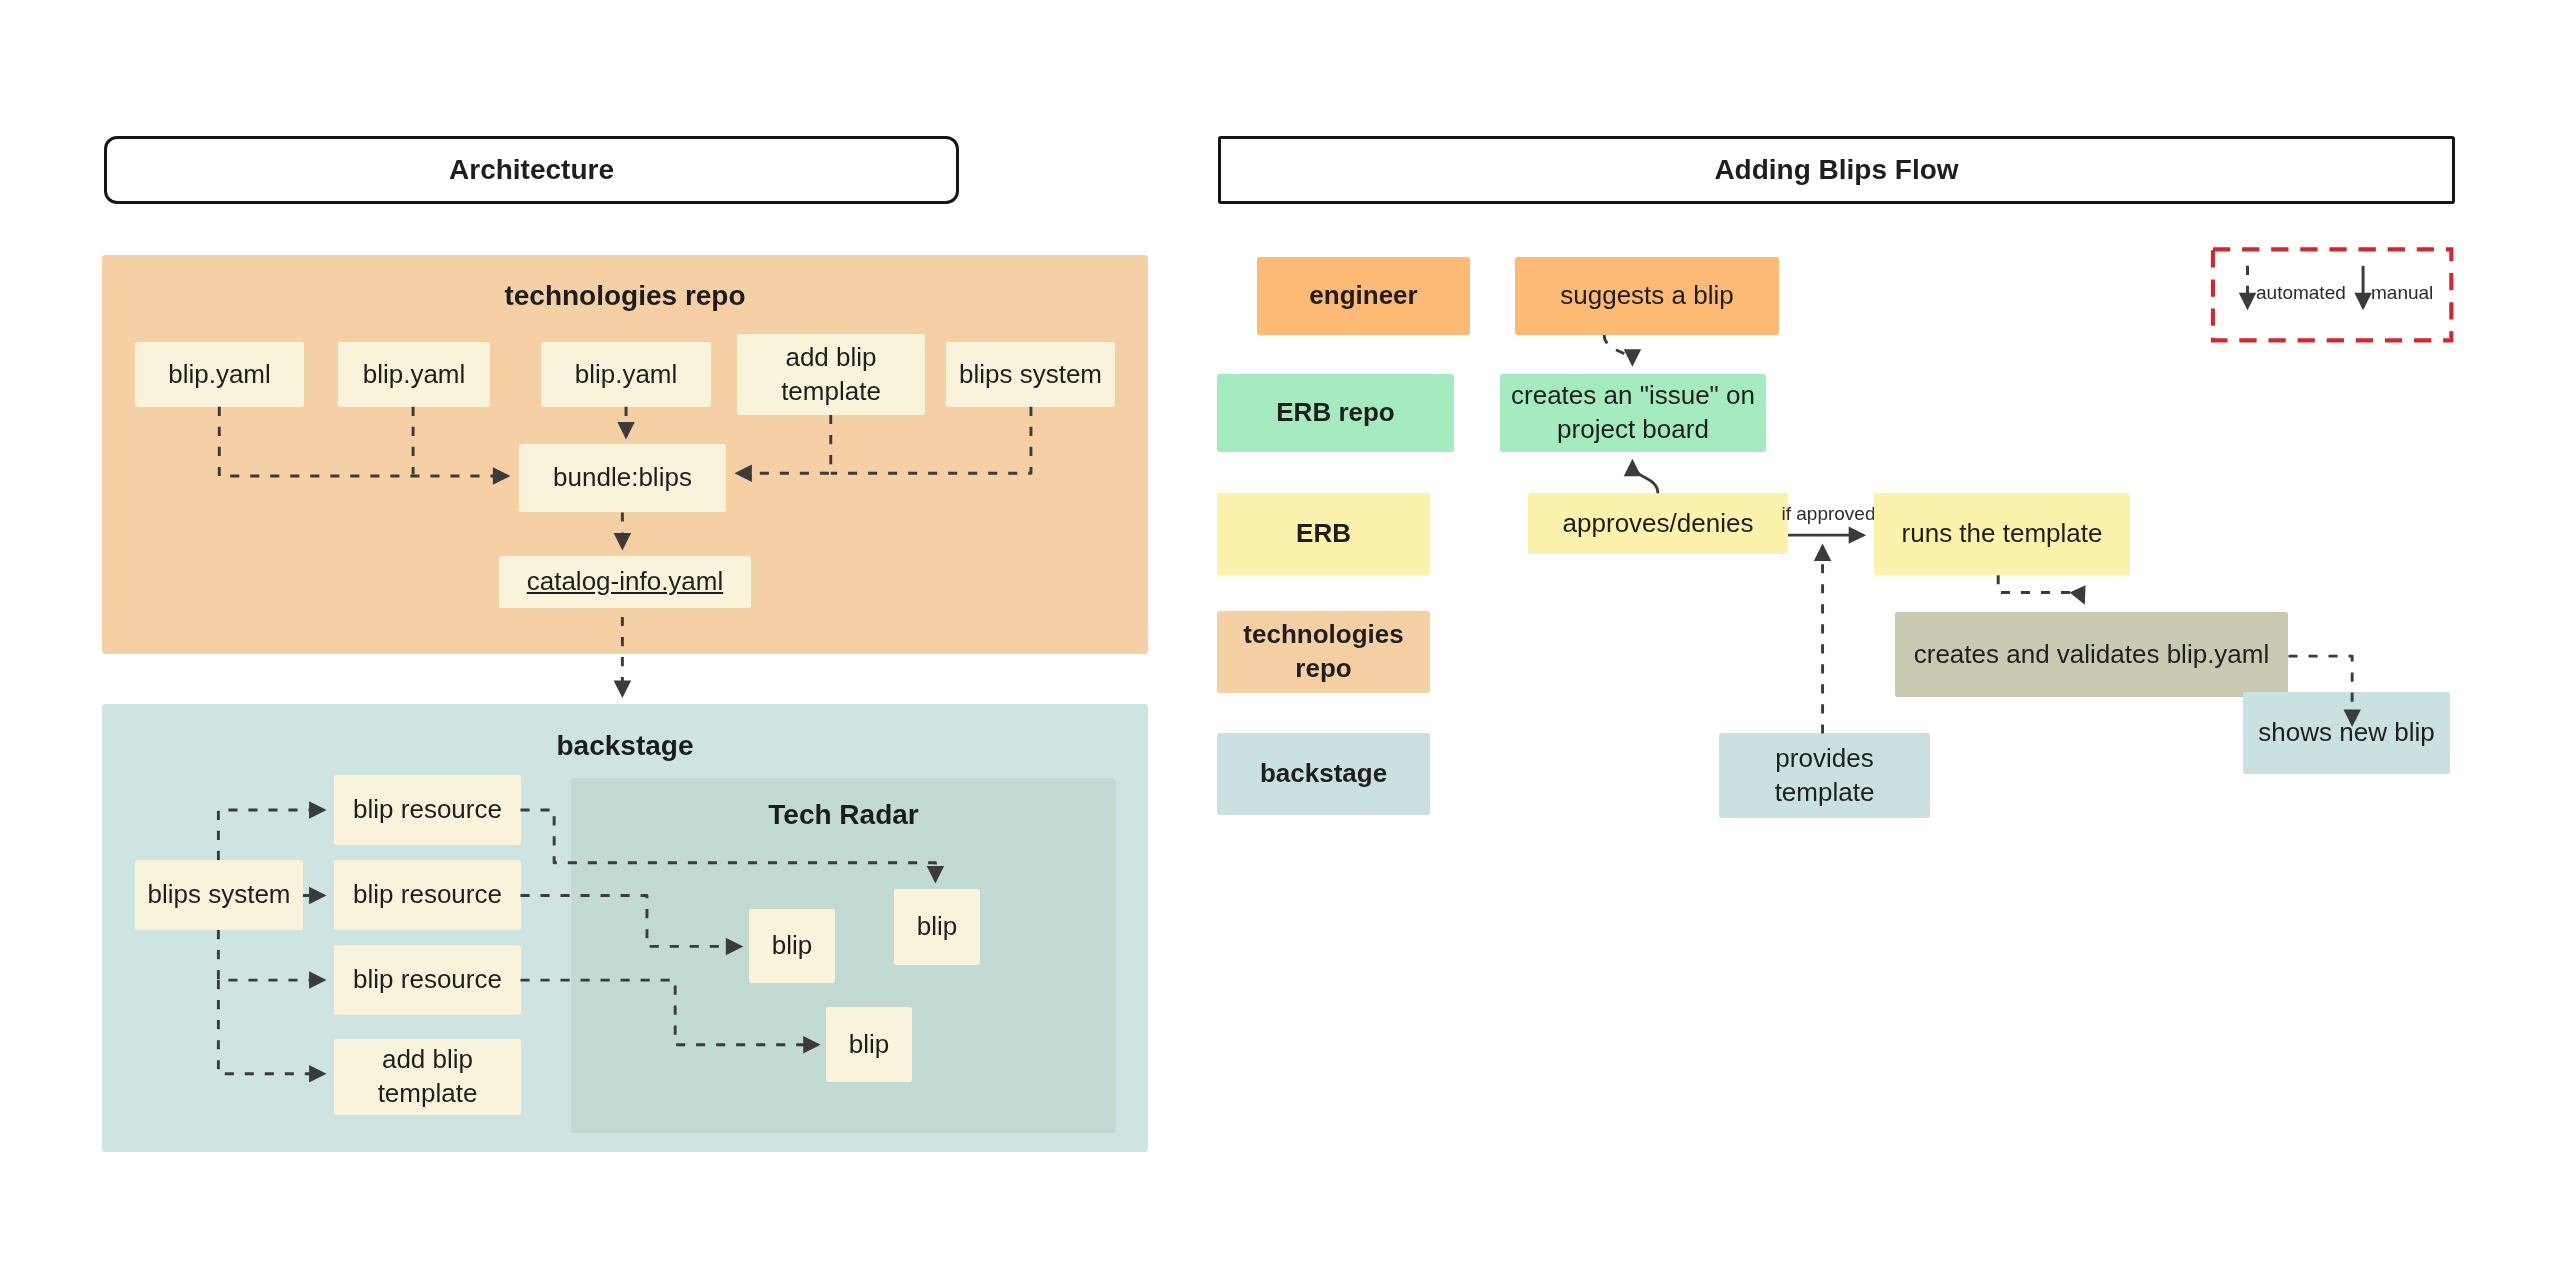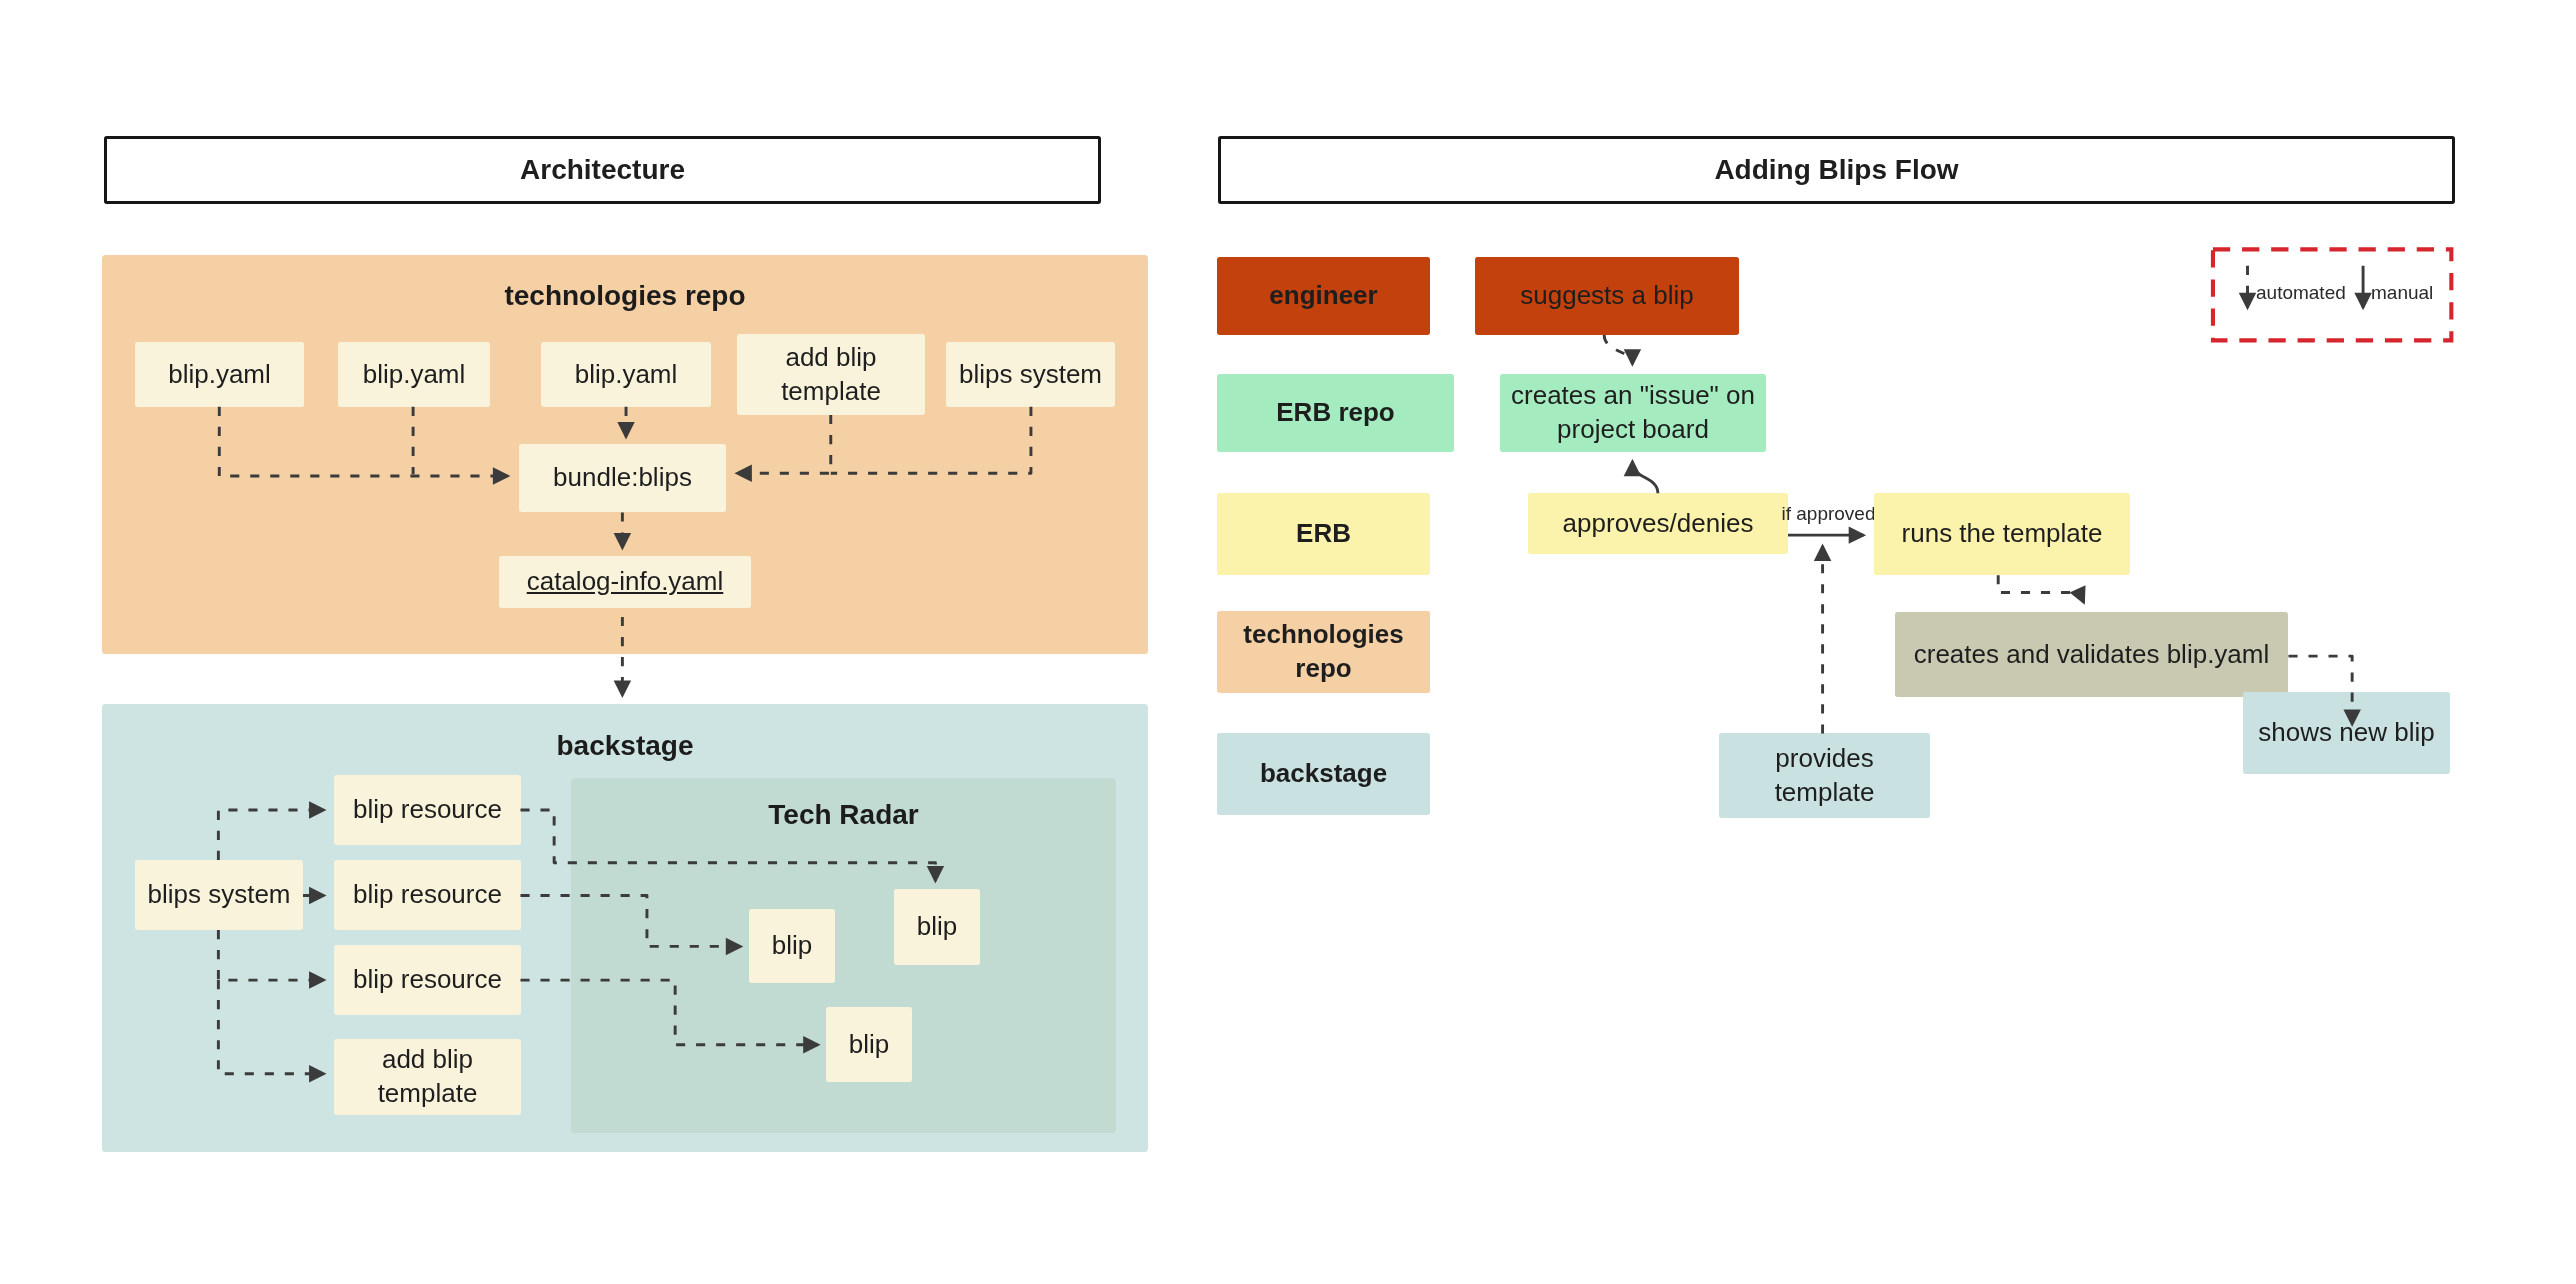--- a/index.html
+++ b/index.html
@@ -15,21 +15,21 @@
   .box,.hd,.small{position:absolute;z-index:2;display:flex;align-items:center;justify-content:center;text-align:center;}
   .box{font-size:26px;line-height:1.3;border-radius:2.7px;padding:3.6px 9px;color:#1e1e1e;}
   .hd{font-weight:bold;font-size:28px;color:#1c1c1c;}
   .title{background:#ffffff;border:3.6px solid #161616;font-weight:bold;font-size:28px;}
   .bold{font-weight:bold;}
   .small{font-size:19px;color:#2b2b2b;}
   .cream{background:#faf3dc;}
   .orangebg{background:#f5d0a5;}
   .tealbg{background:#cde4e2;}
   .radarbg{background:#c2dbd2;}
-  .pink{background:#c2410c;}
+  .pink{background:#fdba74;margin-left:40px;}
   .greenbg{background:#a4ebbf;}
   .yellow{background:#fbf2ab;}
   .tealbox{background:#c9e1e0;}
   .olive{background:#c9c9b2;}
   .container{border-radius:3.6px;}
 </style>
 </head>
 <body>
 
 <svg id="underlay" class="layer" width="2576" height="1285" viewBox="0 0 2831 1412">
@@ -38,21 +38,21 @@
     <ellipse cx="935" cy="1075" rx="101" ry="105"></ellipse>
     <ellipse cx="935" cy="1075" rx="58" ry="61"></ellipse>
     <ellipse cx="935" cy="1075" rx="25" ry="26"></ellipse>
     <path d="M935,1075 L935,925"></path>
     <path d="M935,1075 L832,1181"></path>
     <path d="M935,1075 L1038,1181"></path>
   </g>
   <rect x="2432" y="274" width="262" height="100" fill="#ffffff" stroke="#d6252c" stroke-width="4.5" stroke-dasharray="19 13"></rect>
 </svg>
 
-<div class="box title" style="left:104px;top:136px;width:997px;height:68px;">Architecture</div>
+<div class="box title" style="left:104px;top:136px;width:855px;height:68px;border-radius:13px;">Architecture</div>
 
 <div class="box orangebg container" style="left:102px;top:255px;width:1046px;height:399px;"></div>
 <div class="hd" style="left:102px;top:278px;width:1046px;height:36px;">technologies repo</div>
 
 <div class="box cream" style="left:135px;top:342px;width:169px;height:65px;">blip.yaml</div>
 <div class="box cream" style="left:338px;top:342px;width:152px;height:65px;">blip.yaml</div>
 <div class="box cream" style="left:541px;top:342px;width:170px;height:65px;">blip.yaml</div>
 <div class="box cream" style="left:737px;top:334px;width:188px;height:81px;">add blip template</div>
 <div class="box cream" style="left:946px;top:342px;width:169px;height:65px;">blips system</div>
 

